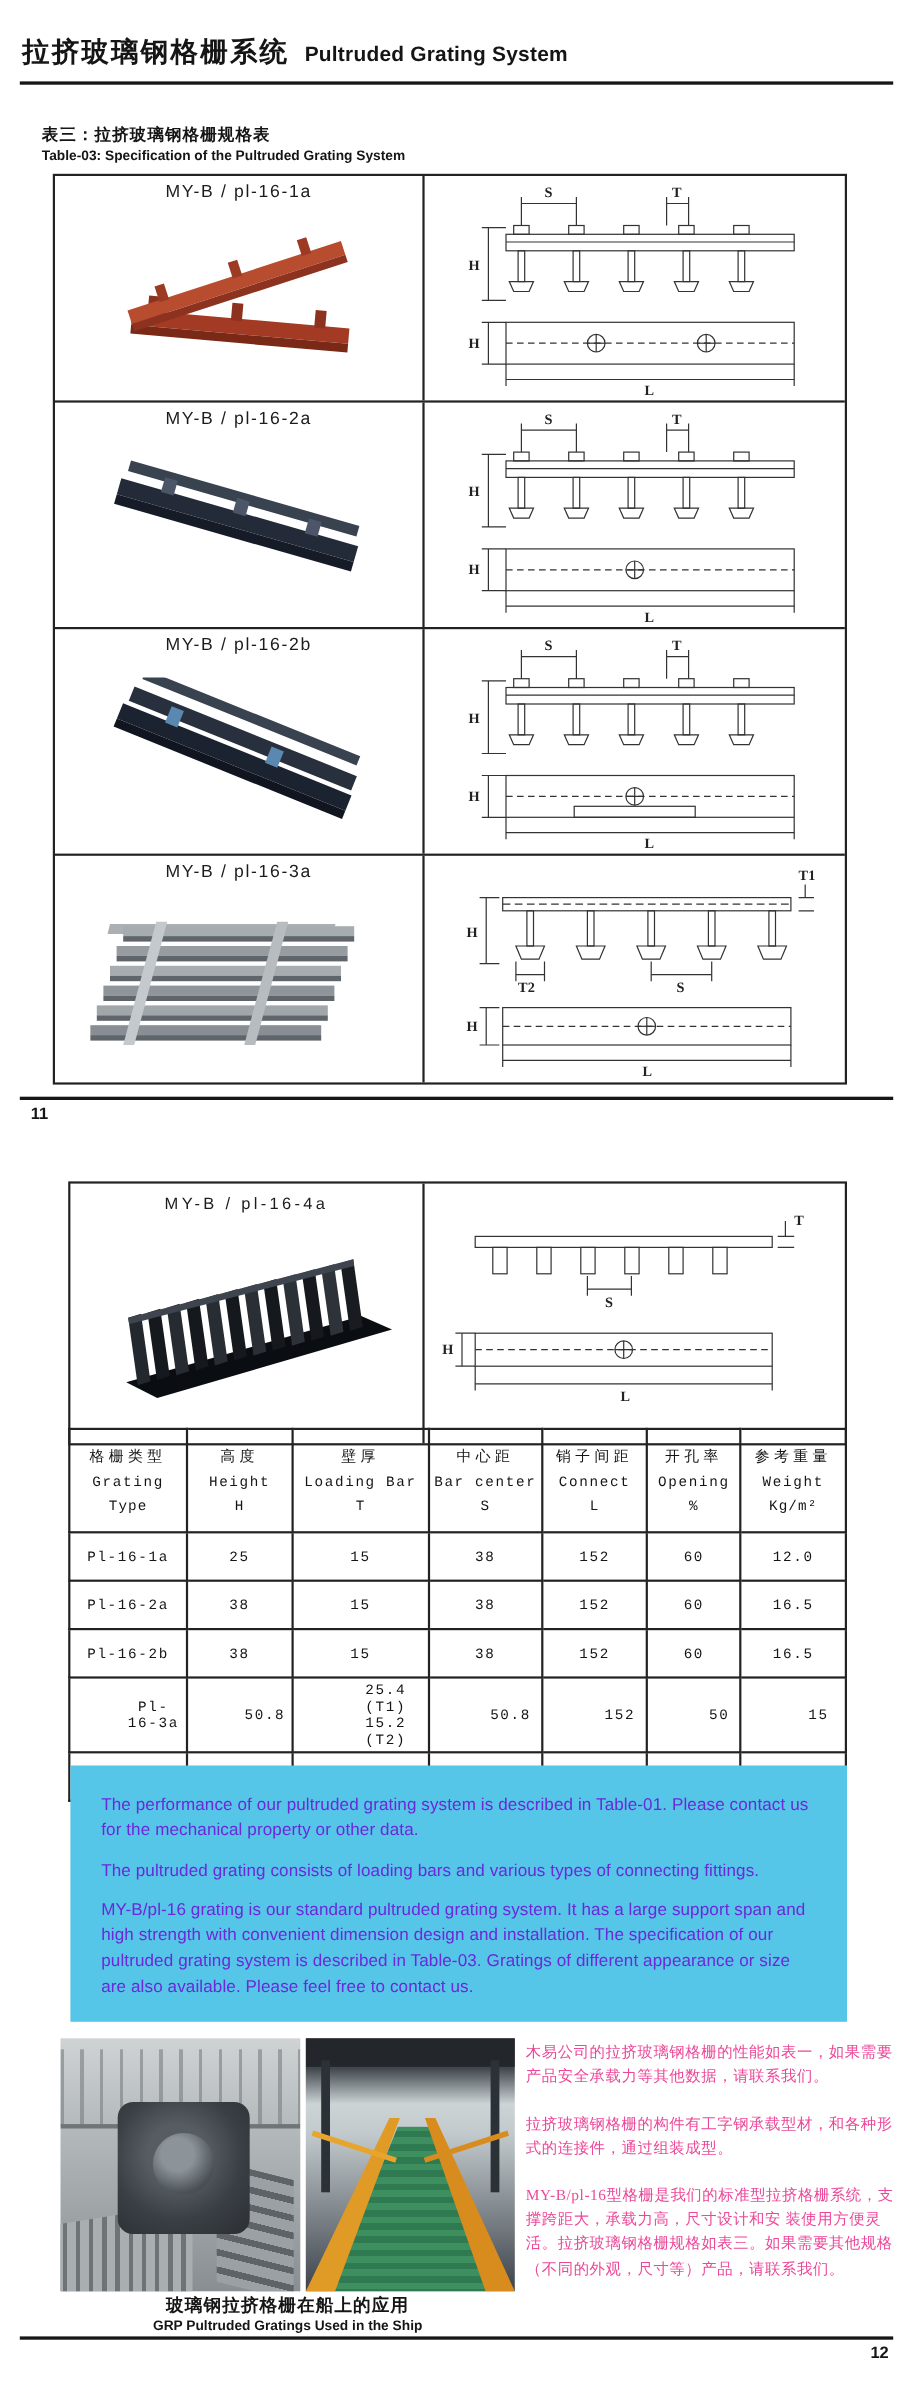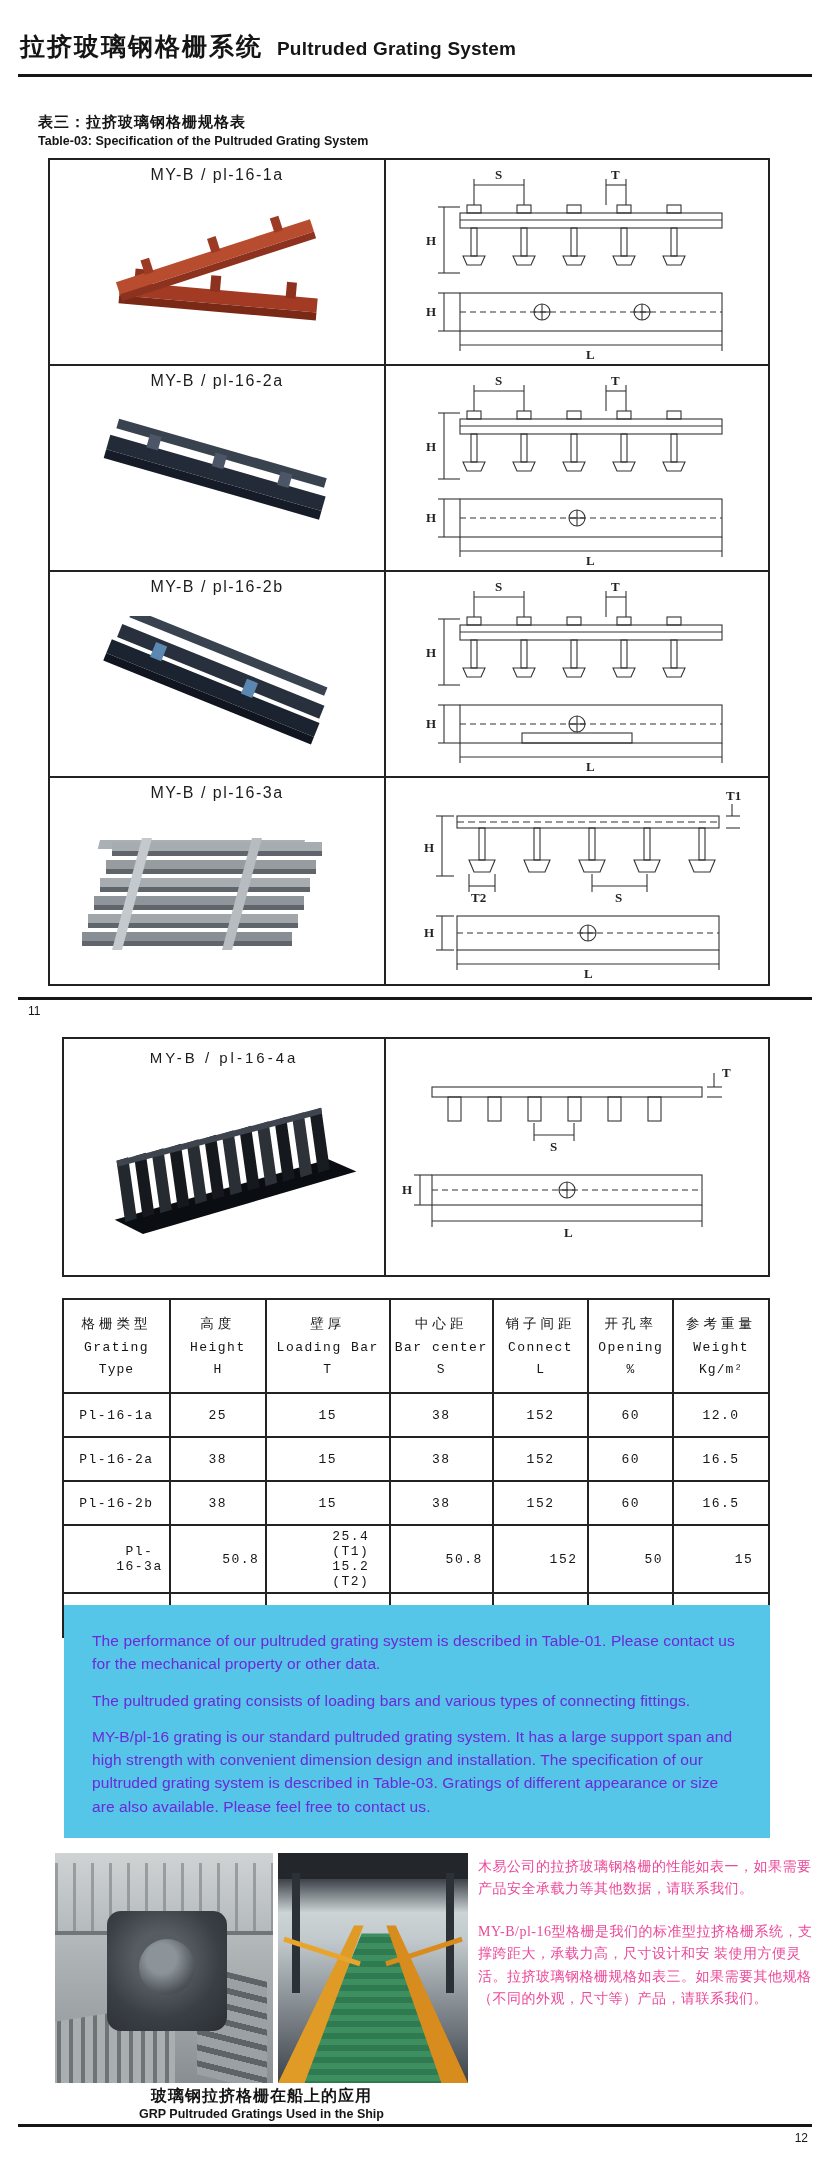--- a/index.html
+++ b/index.html
@@ -19,23 +19,23 @@
   
   .ptable{left:48px;top:158px;width:722px;height:828px;border:2px solid #222;box-sizing:border-box;
           display:grid;grid-template-rows:repeat(4,1fr);}
   .prow{display:grid;grid-template-columns:336px 1fr;border-bottom:2px solid #222;min-height:0;}
   .prow:last-child{border-bottom:none;}
   .pcell-l{border-right:2px solid #222;display:flex;flex-direction:column;align-items:center;padding-top:6px;min-height:0;}
   .pcell-r{display:flex;align-items:center;justify-content:center;min-height:0;}
   .plabel{font-size:16px;letter-spacing:1.5px;color:#1c1c1c;text-align:center;}
   .partwrap{flex:1;display:flex;align-items:center;justify-content:center;min-height:0;}
   
-  .pgnum{font-size:12px;font-weight:normal;}
-  
-  .pbox{left:62px;top:1037px;width:708px;height:240px;border:2px solid #222;box-sizing:border-box;
+  .pgnum{font-size:15px;font-weight:bold;}
+  
+  .pbox{left:62px;top:1074px;width:708px;height:240px;border:2px solid #222;box-sizing:border-box;
         display:grid;grid-template-columns:322px 1fr;}
   .pbox .pcell-l{border-right:2px solid #222;}
   .plabel2{font-size:15px;letter-spacing:3px;margin-top:4px;}
   
   .spec{left:62px;top:1298px;width:708px;border-collapse:collapse;table-layout:fixed;
         font-family:"Liberation Mono","DejaVu Sans Mono",monospace;}
   .spec td,.spec th{border:2px solid #222;text-align:center;vertical-align:middle;padding:2px;}
   .spec th{font-weight:normal;height:88px;}
   .h-zh{font-size:13.5px;letter-spacing:4px;font-family:"Liberation Sans",sans-serif;margin-bottom:7px;}
   .h-en{font-size:13px;letter-spacing:1.5px;margin-bottom:7px;}
@@ -565,20 +565,21 @@
   <div class="post" style="right:14px;"></div>
   <div class="floor"></div>
   <div class="railL"></div>
   <div class="railR"></div>
   <div class="hbar1"></div>
   <div class="hbar2"></div>
 </div>
 
 <div class="abs cncol">
   <p>木易公司的拉挤玻璃钢格栅的性能如表一，如果需要产品安全承载力等其他数据，请联系我们。</p>
+  <p>拉挤玻璃钢格栅的构件有工字钢承载型材，和各种形式的连接件，通过组装成型。</p>
   <p>MY-B/pl-16型格栅是我们的标准型拉挤格栅系统，支撑跨距大，承载力高，尺寸设计和安 装使用方便灵活。拉挤玻璃钢格栅规格如表三。如果需要其他规格（不同的外观，尺寸等）产品，请联系我们。</p>
 </div>
 
 <div class="abs cap2-zh">玻璃钢拉挤格栅在船上的应用</div>
 <div class="abs cap2-en">GRP Pultruded Gratings Used in the Ship</div>
 
 <div class="abs rule" style="left:18px;top:2124px;width:794px;height:2.5px;"></div>
 <div class="abs pgnum" style="right:22px;top:2131px;">12</div>
 
 </body></html>

